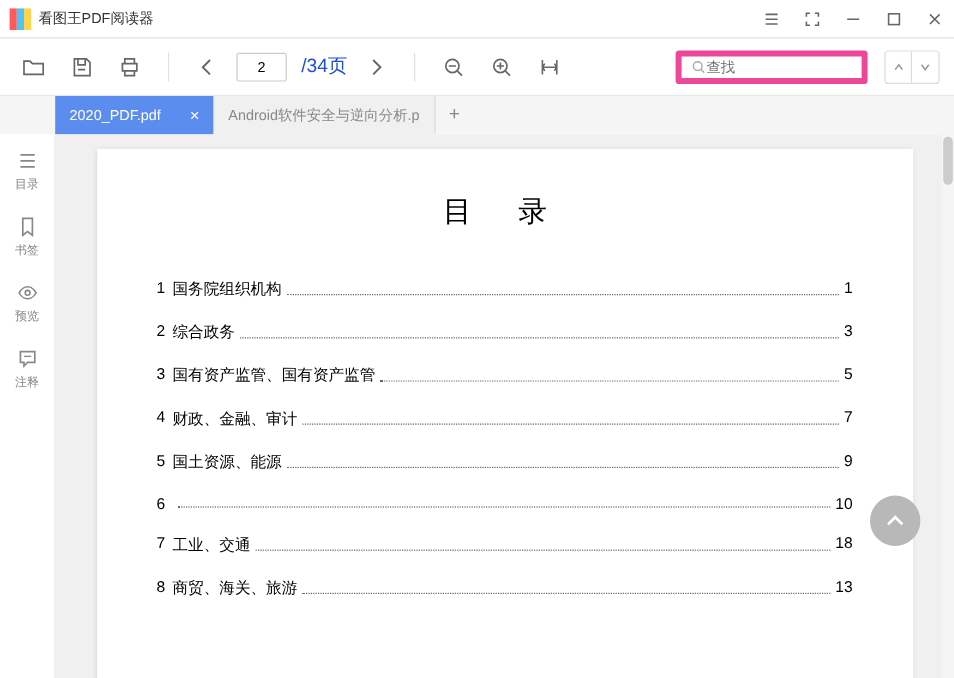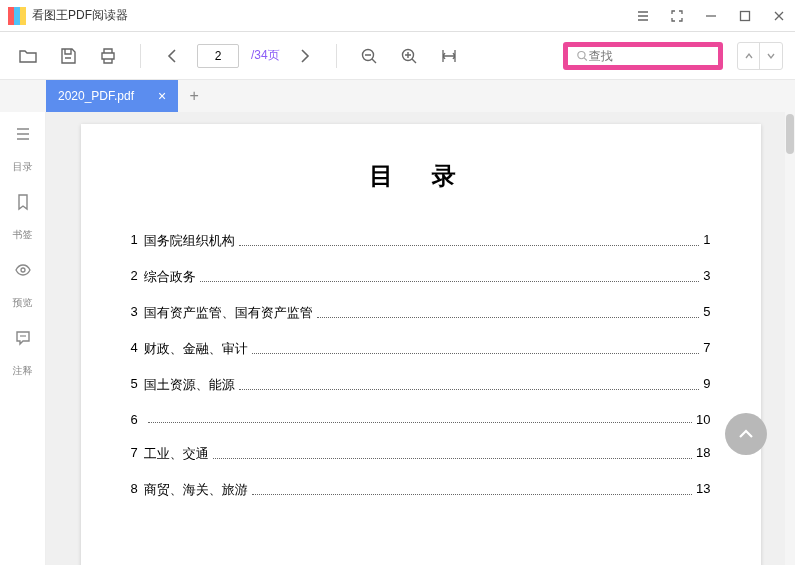--- a/index.html
+++ b/index.html
@@ -9,44 +9,44 @@
 .app-icon { width: 18px; height: 18px; margin-right: 6px; display: flex; }
 .app-icon span { width: 6px; height: 18px; }
 .app-title { font-size: 12px; color: #333; flex: 1; }
 .win-controls { display: flex; gap: 18px; align-items: center; }
 .win-btn { width: 16px; height: 16px; color: #666; display: flex; align-items: center; justify-content: center; cursor: pointer; }
 
 .toolbar { height: 48px; display: flex; align-items: center; padding: 0 12px; gap: 8px; border-bottom: 1px solid #e8e8e8; }
 .tb-btn { width: 32px; height: 32px; display: flex; align-items: center; justify-content: center; color: #555; cursor: pointer; border-radius: 4px; }
 .tb-sep { width: 1px; height: 24px; background: #e0e0e0; margin: 0 8px; }
 .page-input { width: 42px; height: 24px; border: 1px solid #ccc; text-align: center; font-size: 12px; border-radius: 2px; }
-.page-total { font-size: 12px; color: #8b5cf6; margin-left: 4px; }
+.page-total { font-size: 16px; color: #1d4ed8; margin-left: 4px; }
 .search-box { display: flex; align-items: center; border: 5px solid #ec4899; border-radius: 3px; height: 28px; padding: 0 8px; width: 160px; margin-left: auto; }
 .search-box input { border: none; outline: none; font-size: 12px; width: 100%; color: #999; background: transparent; }
 .nav-btns { display: flex; border: 1px solid #ddd; border-radius: 3px; height: 28px; margin-left: 6px; }
 .nav-btns div { width: 22px; display: flex; align-items: center; justify-content: center; color: #999; }
 .nav-btns div:first-child { border-right: 1px solid #ddd; }
 
 .tabs { height: 32px; display: flex; align-items: stretch; background: #f5f5f5; padding-left: 46px; }
 .tab { display: flex; align-items: center; padding: 0 12px; font-size: 12px; gap: 24px; cursor: pointer; position: relative; }
 .tab.active { background: #5b8def; color: #fff; }
 .tab.inactive { background: #f0f0f0; color: #888; border-right: 1px solid #ddd; max-width: 200px; }
 .tab-close { font-size: 14px; }
 .tab-add { width: 32px; display: flex; align-items: center; justify-content: center; color: #888; cursor: pointer; font-size: 16px; }
 
 .main { display: flex; height: calc(565px - 32px - 48px - 32px); }
 
 .sidebar { width: 46px; background: #fff; border-right: 1px solid #eee; display: flex; flex-direction: column; align-items: center; padding-top: 12px; gap: 18px; position: absolute; left: 0; top: 112px; height: calc(565px - 112px); }
-.side-item { display: flex; flex-direction: column; align-items: center; gap: 16px; color: #888; cursor: pointer; font-size: 10px; }
+.side-item { display: flex; flex-direction: column; align-items: center; gap: 3px; color: #888; cursor: pointer; font-size: 10px; }
 .side-icon { width: 20px; height: 20px; display: flex; align-items: center; justify-content: center; }
 
 .doc-area { flex: 1; background: #f0f0f0; margin-left: 46px; overflow: hidden; position: relative; padding: 12px 20px; }
 .page { background: #fff; margin: 0 auto; width: 680px; height: 900px; padding: 36px 50px; box-shadow: 0 1px 4px rgba(0,0,0,0.15); }
 .doc-header { font-size: 11px; color: #333; border-bottom: 1px solid #333; padding-bottom: 4px; margin-bottom: 30px; }
-.doc-title { text-align: center; font-size: 24px; font-weight: bold; letter-spacing: 16px; margin-bottom: 40px; }
+.doc-title { text-align: center; font-size: 24px; font-weight: normal; letter-spacing: 16px; margin-bottom: 40px; }
 .toc-item { display: flex; font-size: 13px; margin-bottom: 18px; white-space: nowrap; }
 .toc-num { margin-right: 6px; }
 .toc-dots { flex: 1; border-bottom: 1px dotted #666; margin: 0 4px 4px 4px; }
 
 .scroll-top { position: absolute; right: 28px; bottom: 110px; width: 42px; height: 42px; border-radius: 50%; background: #b8b8b8; display: flex; align-items: center; justify-content: center; cursor: pointer; }
 .scrollbar-v { position: absolute; right: 0; top: 112px; width: 10px; height: calc(565px - 112px); background: #f5f5f5; }
 .scrollbar-thumb { width: 8px; margin: 0 1px; height: 40px; background: #ccc; border-radius: 4px; margin-top: 2px; }
 
 svg { display: block; }
 </style>
@@ -155,20 +155,23 @@
         </svg>
       </div>
   </div>
 </div>
 
 <div class="tabs">
   <div class="tab active">
     <span>2020_PDF.pdf</span>
     <span class="tab-close">×</span>
   </div>
+  <div class="tab inactive">
+    <span style="overflow:hidden;text-overflow:ellipsis">Android软件安全与逆向分析.p</span>
+  </div>
   <div class="tab-add">+</div>
 </div>
 
 <div class="sidebar">
   <div class="side-item">
     <div class="side-icon">
         <svg width="18" height="18" viewBox="0 0 18 18">
           <path d="M3 4h12M3 9h12M3 14h12" stroke="#888" stroke-width="1.4"></path>
         </svg>
       </div>

